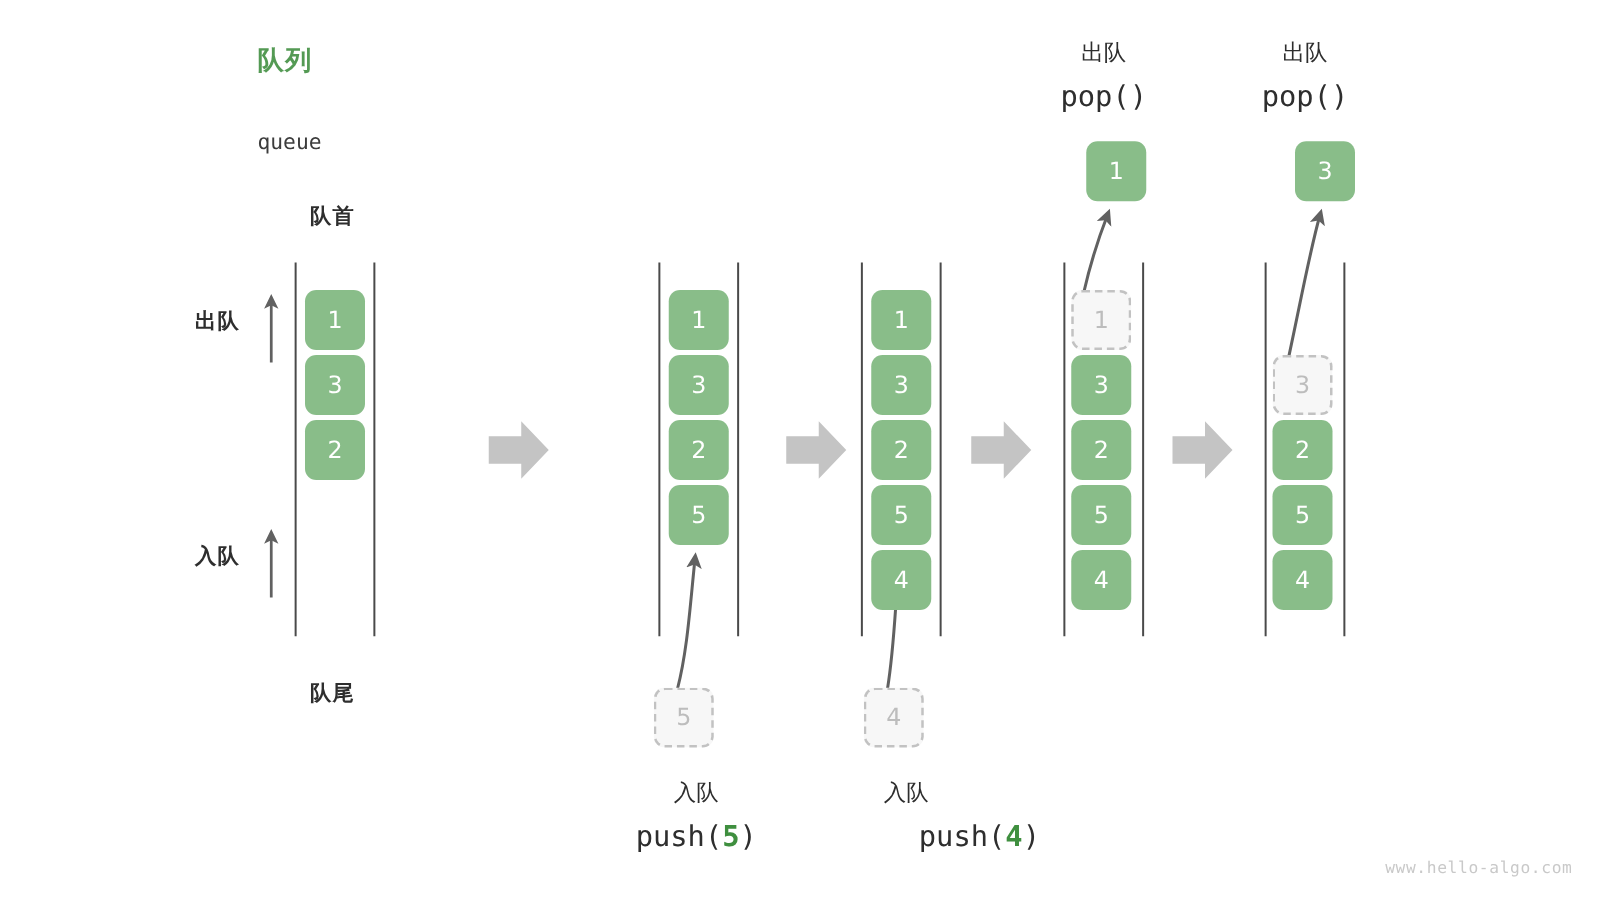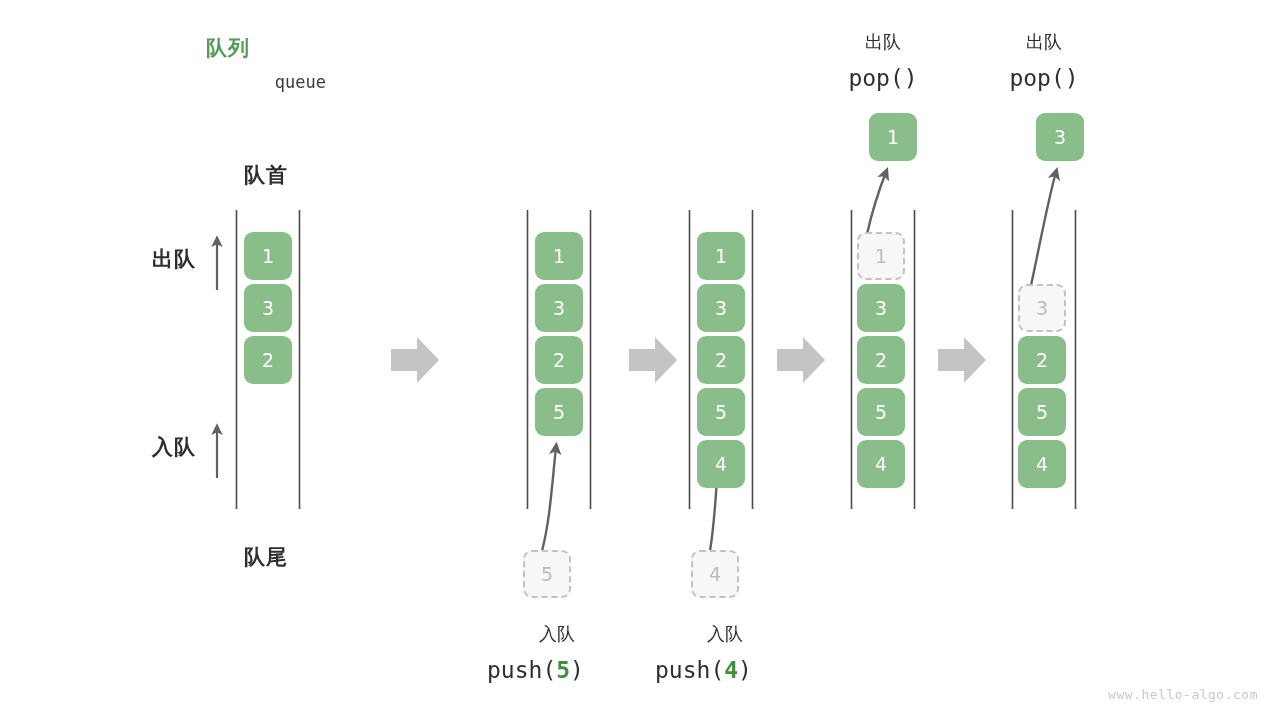--- a/index.html
+++ b/index.html
@@ -30,25 +30,26 @@
     font-weight: bold;
     color: #549a54;
     letter-spacing: 1px;
     text-align: left;
     white-space: nowrap;
   }
   .title-en {
     font-family: "DejaVu Sans Mono", "Liberation Mono", monospace;
     font-size: 17px;
     color: #3c3c3c;
-    text-align: right;
-    white-space: nowrap;
+    text-align: left;
+    white-space: nowrap;
+    margin-top: 32px;
   }
   .label-cn {
-    font-size: 21px;
+    font-size: 17px;
     font-weight: bold;
     color: #2e2e2e;
     letter-spacing: 1px;
     text-align: center;
     white-space: nowrap;
   }
   .op-cn {
     font-size: 18px;
     color: #2e2e2e;
     text-align: center;
@@ -159,32 +160,32 @@
   </div>
 
   <div>
     <div class="cell" style="left:535px; top:232px;">1</div>
     <div class="cell" style="left:535px; top:284px;">3</div>
     <div class="cell" style="left:535px; top:336px;">2</div>
     <div class="cell" style="left:535px; top:388px;">5</div>
     <div class="cell ghost" style="left:523px; top:550px;">5</div>
   </div>
   <div class="abs op-cn" style="left:487px; top:622px; width:140px; text-align:center;">入队</div>
-  <div class="abs op-code" style="left:487px; top:657px; width:140px; text-align:left;"><span>push(</span><span class="num">5</span><span>)</span></div>
+  <div class="abs op-code" style="left:487px; top:657px; width:140px; text-align:center;"><span>push(</span><span class="num">5</span><span>)</span></div>
 
   <div>
     <div class="cell" style="left:697px; top:232px;">1</div>
     <div class="cell" style="left:697px; top:284px;">3</div>
     <div class="cell" style="left:697px; top:336px;">2</div>
     <div class="cell" style="left:697px; top:388px;">5</div>
     <div class="cell" style="left:697px; top:440px;">4</div>
     <div class="cell ghost" style="left:691px; top:550px;">4</div>
   </div>
   <div class="abs op-cn" style="left:655px; top:622px; width:140px; text-align:center;">入队</div>
-  <div class="abs op-code" style="left:655px; top:657px; width:140px; text-align:left;"><span>push(</span><span class="num">4</span><span>)</span></div>
+  <div class="abs op-code" style="left:692px; top:657px; width:140px; text-align:right;"><span>push(</span><span class="num">4</span><span>)</span></div>
 
   <div class="abs op-cn" style="left:823px; top:30px; width:120px; text-align:center;">出队</div>
   <div class="abs op-code" style="left:823px; top:65px; width:120px; text-align:center;"><span>pop(</span><span class="num"></span><span>)</span></div>
   <div>
     <div class="cell" style="left:869px; top:113px;">1</div>
     <div class="cell ghost" style="left:857px; top:232px;">1</div>
     <div class="cell" style="left:857px; top:284px;">3</div>
     <div class="cell" style="left:857px; top:336px;">2</div>
     <div class="cell" style="left:857px; top:388px;">5</div>
     <div class="cell" style="left:857px; top:440px;">4</div>

